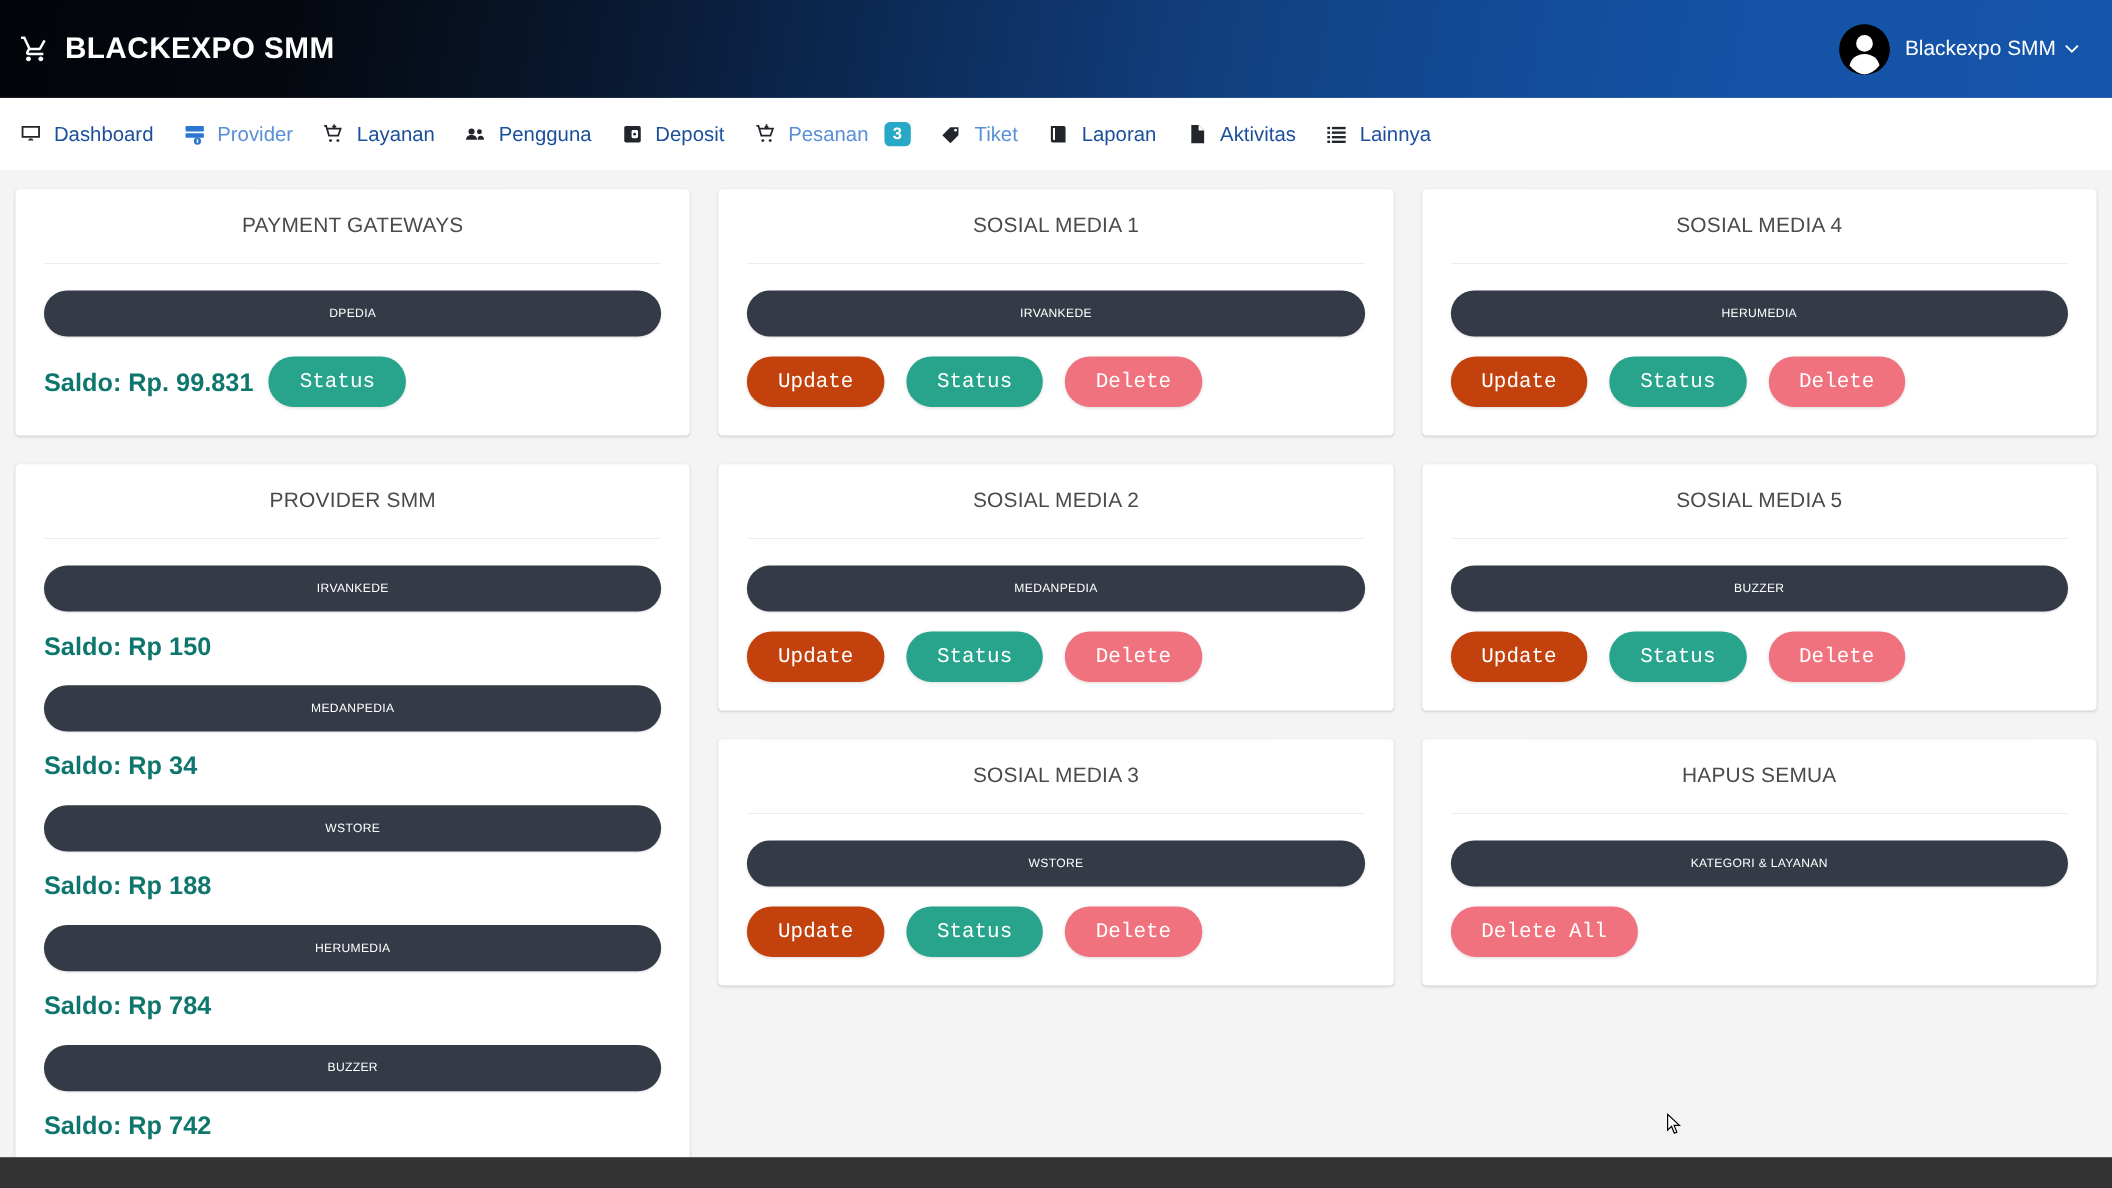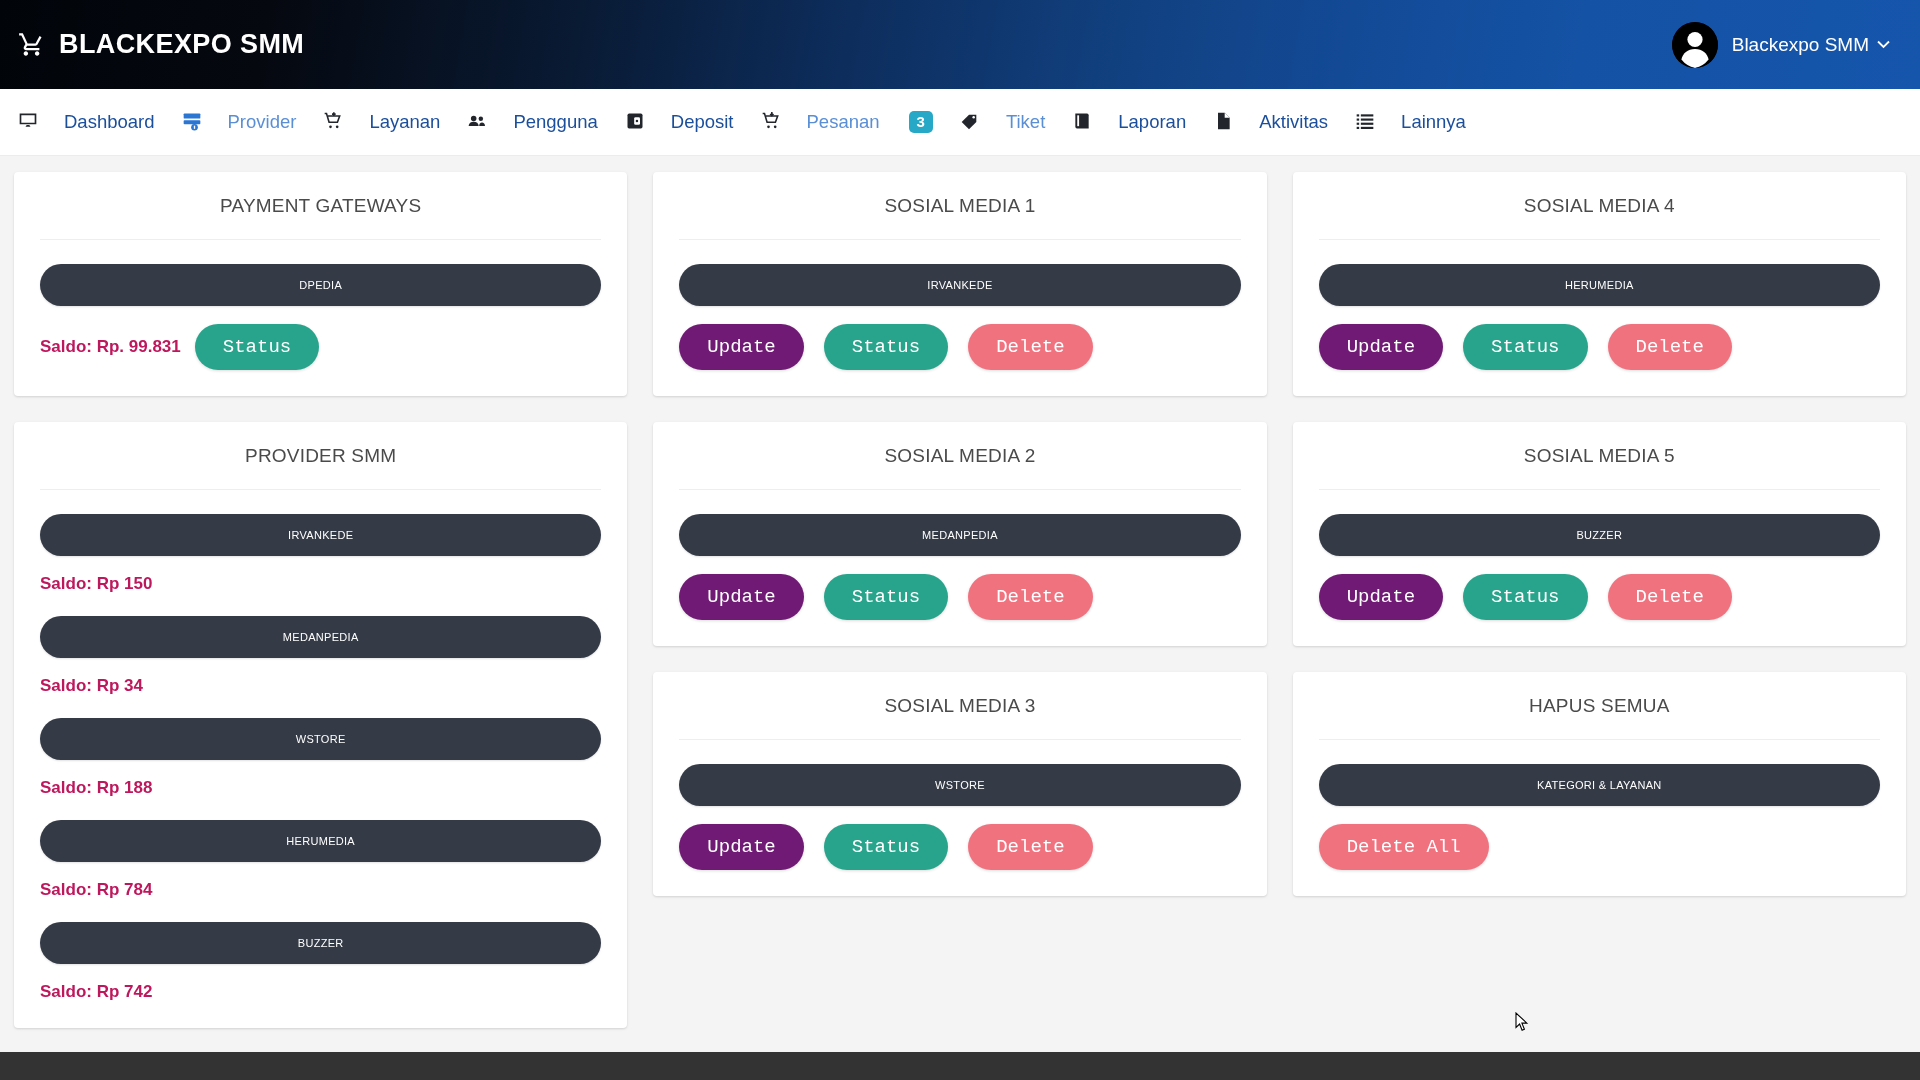--- a/index.html
+++ b/index.html
@@ -74,21 +74,22 @@
   .navbar {
     height: 67px;
     background: #ffffff;
     border-bottom: 1px solid #ececec;
     display: flex;
     align-items: center;
     padding-left: 14px;
   }
   .nav-item {
     display: flex;
-    gap: 26px;
+    align-items: center;
+    gap: 11px;
     font-size: 18.5px;
     color: #1b4f9c;
     text-decoration: none;
     padding: 6px 23px 6px 4px;
     white-space: nowrap;
     cursor: pointer;
   }
   .nav-item.muted { color: #5a8fd6; }
   .nav-ico {
     width: 20px; height: 20px;
@@ -163,28 +164,28 @@
     border: none;
     border-radius: 24px;
     color: #ffffff;
     font-size: 19px;
     padding: 12px 28px;
     cursor: pointer;
     box-shadow: 0 1px 3px rgba(0,0,0,.14);
     font-family: Liberation Mono, monospace;
     white-space: nowrap;
   }
-  .btn-update { background: #701a75; }
+  .btn-update { background: #c2410c; }
   .btn-status { background: #27a48b; }
   .btn-delete { background: #f1727f; }
 
   .saldo {
-    font-size: 17px;
+    font-size: 23px;
     font-weight: bold;
-    color: #be185d;
+    color: #0f766e;
     white-space: nowrap;
   }
   .saldo-row {
     display: flex;
     align-items: center;
     gap: 14px;
     margin-top: 18px;
   }
   .saldo-line { margin-top: 18px; }
   .provider-block + .provider-block { margin-top: 22px; }

